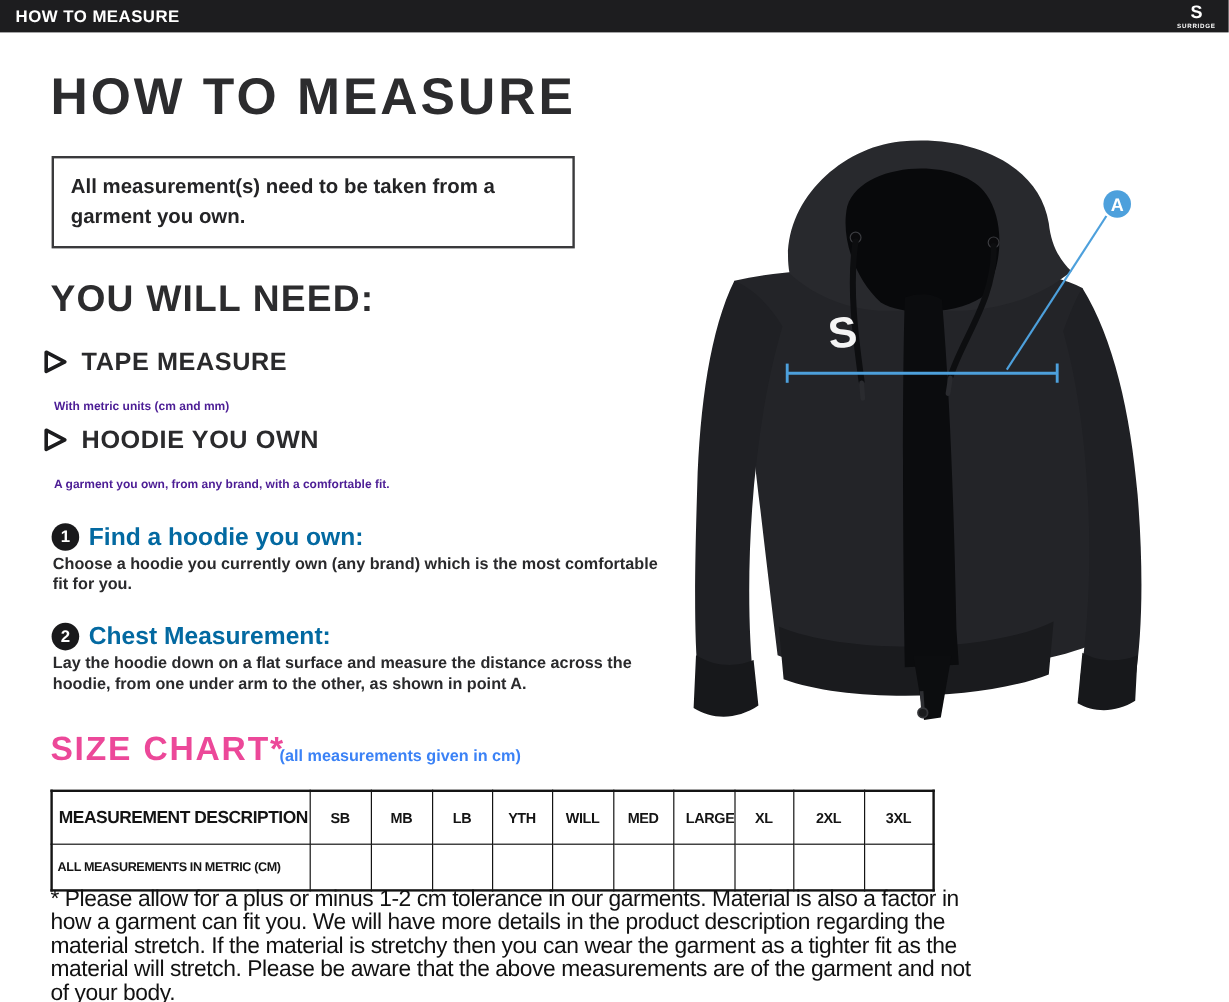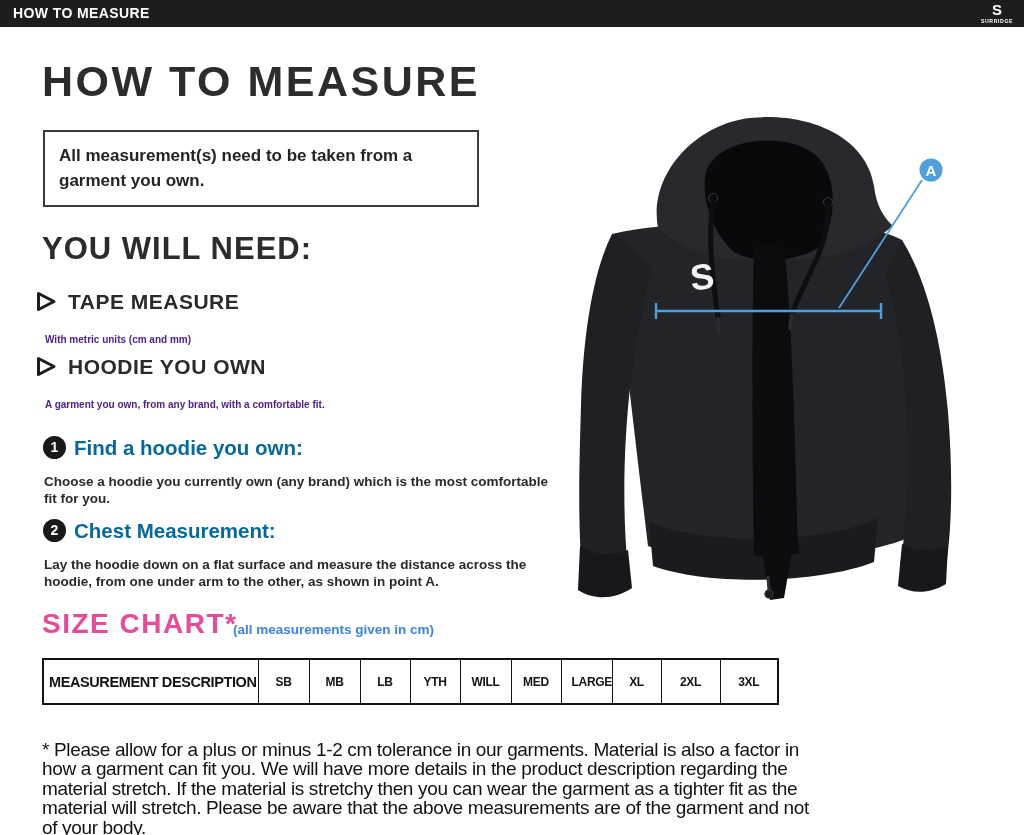--- a/index.html
+++ b/index.html
@@ -55,21 +55,21 @@
     position:absolute;left:0;top:0;width:23px;height:23px;border-radius:50%;
     background:#19191b;color:#ffffff;font-size:14px;font-weight:bold;
     text-align:center;line-height:23px;
   }
   .step-title{
     position:absolute;left:31px;top:1px;
     font-size:20.5px;font-weight:bold;color:#0369a1;line-height:21px;white-space:nowrap;
   }
   .step-desc{
     position:absolute;left:1px;top:26px;width:505px;
-    font-size:13.5px;font-weight:bold;color:#2a2a2c;line-height:16.5px;margin-top:12px;
+    font-size:13.5px;font-weight:bold;color:#2a2a2c;line-height:16.5px;
   }
   
   .sc-heading{
     position:absolute;left:42px;top:610px;
     font-size:28px;font-weight:bold;letter-spacing:1.5px;color:#ec4899;line-height:1;
     white-space:nowrap;
   }
   .sc-subtitle{
     position:absolute;left:233px;top:622px;
     font-size:13.5px;font-weight:bold;color:#3b82f6;white-space:nowrap;
@@ -174,20 +174,33 @@
         <th>YTH</th>
         <th>WILL</th>
         <th>MED</th>
         <th>LARGE</th>
         <th>XL</th>
         <th>2XL</th>
         <th>3XL</th>
       </tr>
     </thead>
     <tbody>
+      <tr class="metric-row">
+        <td class="lbl">ALL MEASUREMENTS IN METRIC (CM)</td>
+        <td></td>
+        <td></td>
+        <td></td>
+        <td></td>
+        <td></td>
+        <td></td>
+        <td></td>
+        <td></td>
+        <td></td>
+        <td></td>
+      </tr>
     </tbody>
   </table>
 
 <div class="footnote">* Please allow for a plus or minus 1-2 cm tolerance in our garments. Material is also a factor in how a garment can fit you. We will have more details in the product description regarding the material stretch.  If the material is stretchy then you can wear the garment as a tighter fit as the material will stretch.  Please be aware that the above measurements are of the garment and not of your body.</div>
 
 <div class="figure">
   <svg width="470" height="530" viewBox="0 0 470 530">
 
     <path d="M56,158 C100,148 155,146 212,150 C268,146 320,150 346,164
              C362,250 362,370 352,462 C290,488 140,490 92,470

